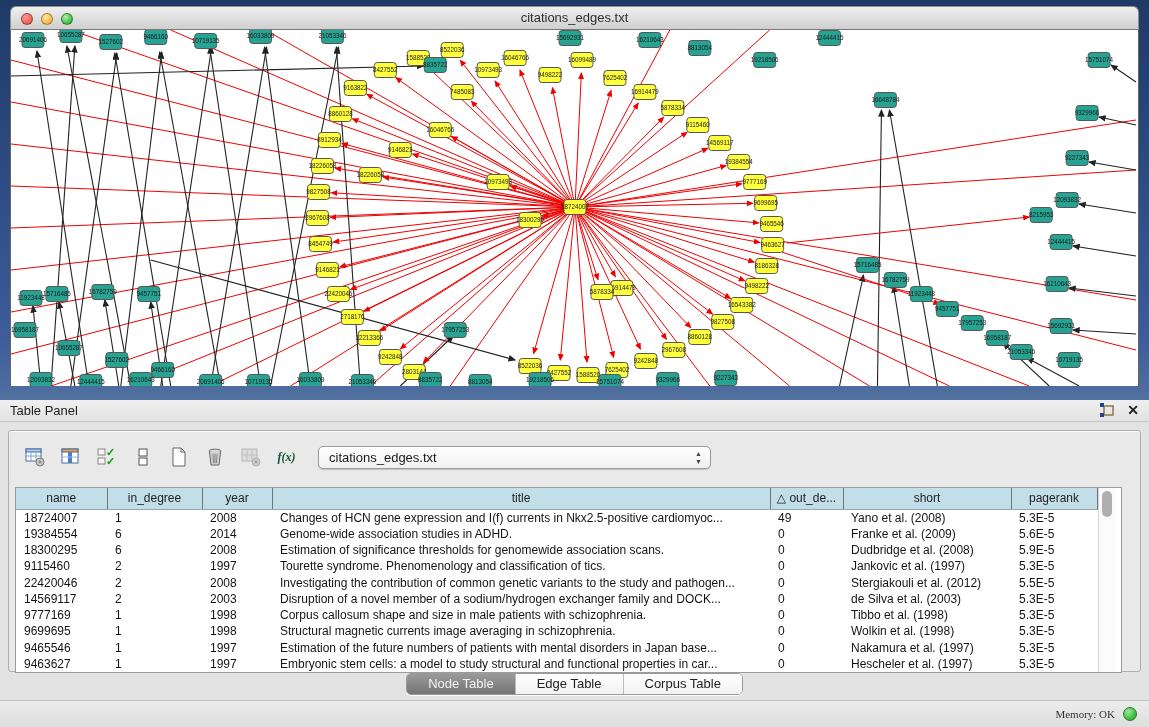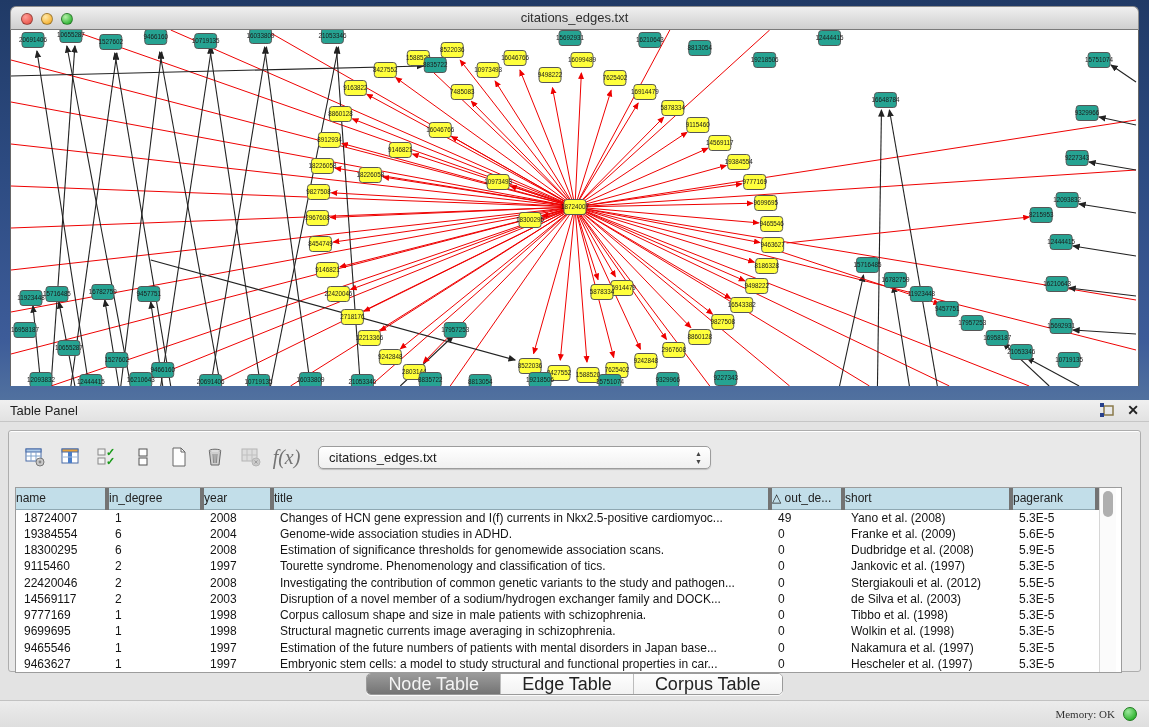--- a/index.html
+++ b/index.html
@@ -30,42 +30,42 @@
   .tp-float { width:16px; height:16px; position:relative; cursor:default; }
   .tp-close { font-size:14px; font-weight:bold; color:#222; line-height:16px; cursor:default; }
 
   
   .tp-body { position:absolute; left:0; top:422px; width:1149px; height:278px; background:#E3E3E3; }
   .panel-inset { position:absolute; left:8px; top:8px; width:1133px; height:242px;
     background:#E9E9E9; border:1px solid #ADADAD; border-radius:3px; box-shadow:inset 0 1px 0 #fff; }
   .toolbar { position:absolute; left:0; top:0; height:52px; width:100%; display:flex; align-items:center; }
   .tool-btn { width:27px; height:27px; margin-left:9px; display:flex; align-items:center; justify-content:center; }
   .tool-btn:first-child { margin-left:12px; }
-  .fx { font-family:"Liberation Serif", serif; font-style:italic; font-weight:normal; font-size:20px; color:#737373; }
+  .fx { font-family:"Liberation Serif", serif; font-style:italic; font-weight:bold; font-size:12px; color:#14532d; }
   .combo { margin-left:18px; width:393px; height:23px; background:linear-gradient(180deg,#FFFFFF,#F0F0F0);
     border:1px solid #9C9C9C; border-radius:5px; box-shadow:0 1px 1px rgba(0,0,0,.18); position:relative;
     font-size:13px; color:#1A1A1A; line-height:21px; padding-left:10px; }
   .combo-arrows { position:absolute; right:8px; top:3px; display:flex; flex-direction:column; line-height:8px; }
   .combo-arrows span { font-size:7px; color:#444; height:8px; }
 
   .table-wrap { position:absolute; left:6px; top:56px; width:1107px; height:186px;
     background:#fff; border:1px solid #9C9C9C; display:flex; overflow:hidden; }
   table { border-collapse:collapse; table-layout:fixed; width:1081px; flex:none; }
   thead th { height:21px; background:#C2DEE9; font-weight:normal; font-size:12px; color:#222;
-    border-right:4px solid #737373; border-bottom:1px solid #8FA8B2; text-align:left; overflow:hidden; white-space:nowrap; }
+    border-right:1px solid #737373; border-bottom:1px solid #8FA8B2; text-align:center; overflow:hidden; white-space:nowrap; }
   tbody td { height:16px; line-height:16px; font-size:12px; color:#141414; white-space:nowrap; overflow:hidden;
     padding:0 4px 0 8px; }
   .vscroll { width:17px; flex:none; border-left:1px solid #D6D6D6; background:#FBFBFB; position:relative; }
   .vthumb { position:absolute; left:3px; top:3px; width:10px; height:26px; background:#AFAFAF; border-radius:5px; }
 
   
   .tabbar { position:absolute; left:0; top:673px; width:1149px; height:26px; display:flex; justify-content:center; }
   .segmented { display:flex; height:22px; border:1px solid #9A9A9A; border-radius:5px; overflow:hidden;
     background:#FDFDFD; box-shadow:0 1px 0 rgba(255,255,255,.8); }
-  .segment { padding:0 21px; font-size:18px; line-height:20px; color:#222; background:linear-gradient(180deg,#FEFEFE,#F2F2F2);
+  .segment { padding:0 21px; font-size:13px; line-height:20px; color:#222; background:linear-gradient(180deg,#FEFEFE,#F2F2F2);
     border-left:1px solid #BCBCBC;text-align:center; }
   .segment:first-child { border-left:none; }
   .segment.active { background:linear-gradient(180deg,#9A9A9A,#747474); color:#F4F4F4; }
 
   
   .statusbar { position:absolute; left:0; top:700px; width:1149px; height:27px;
     background:linear-gradient(180deg,#ECECEC,#DEDEDE); border-top:1px solid #C2C2C2; }
   .mem { position:absolute; right:34px; top:7px; font-size:11px; color:#333;font-family:Liberation Serif, serif; }
   .mem-dot { position:absolute; right:12px; top:6px; width:14px; height:14px; border-radius:50%;
     background:radial-gradient(circle at 35% 30%, #9CE89C, #31B431 75%); border:1px solid #1E7A1E; }
@@ -533,21 +533,21 @@
                 <td>1</td>
                 <td>2008</td>
                 <td>Changes of HCN gene expression and I(f) currents in Nkx2.5-positive cardiomyoc...</td>
                 <td>49</td>
                 <td>Yano et al. (2008)</td>
                 <td>5.3E-5</td>
               </tr>
               <tr>
                 <td>19384554</td>
                 <td>6</td>
-                <td>2004</td>
+                <td>2014</td>
                 <td>Genome-wide association studies in ADHD.</td>
                 <td>0</td>
                 <td>Franke et al. (2009)</td>
                 <td>5.6E-5</td>
               </tr>
               <tr>
                 <td>18300295</td>
                 <td>6</td>
                 <td>2008</td>
                 <td>Estimation of significance thresholds for genomewide association scans.</td>

